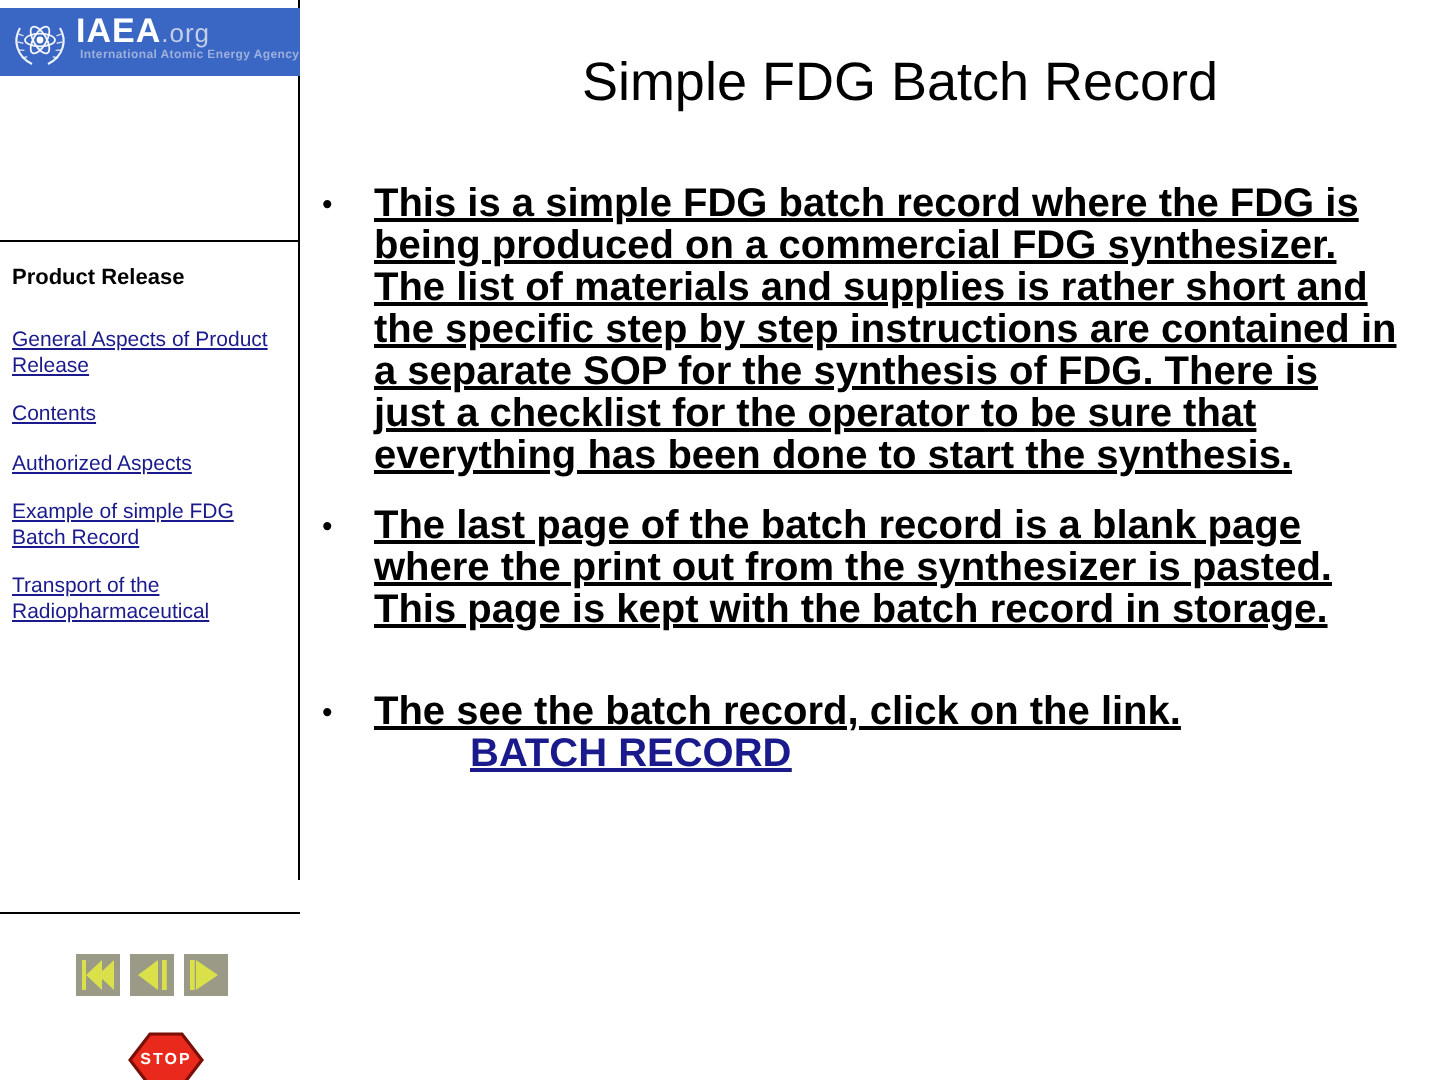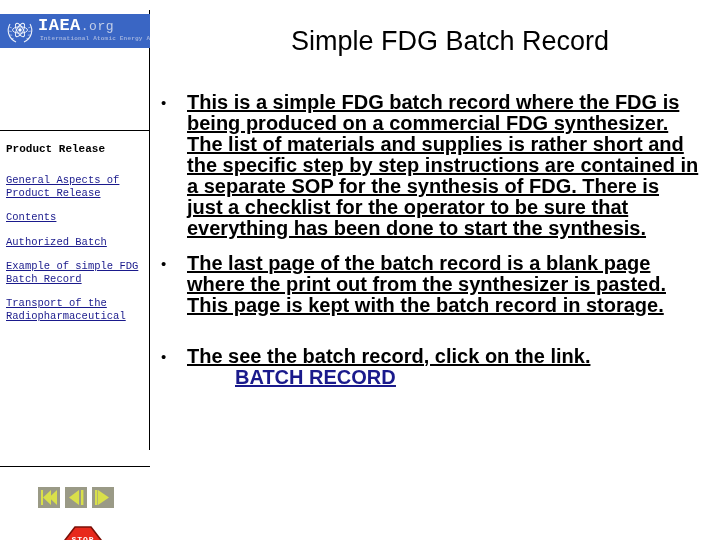--- a/index.html
+++ b/index.html
@@ -13,26 +13,25 @@
     position: relative;
     overflow: hidden;
     font-family: "Liberation Sans", sans-serif;
     color: #000000;
   }
 
   
   #sidebar {
     position: absolute;
     left: 0;
-    top: 10px;
+    top: 0;
     width: 150px;
     height: 440px;
     border-right: 1.5px solid #000000;
     box-sizing: border-box;
-    font-family: Liberation Mono, monospace;
   }
 
   #iaea-banner {
     position: absolute;
     left: 0;
     top: 4px;
     width: 150px;
     height: 34px;
     background: #3a66c4;
     overflow: hidden;
@@ -255,21 +254,21 @@
   </div>
 
 
   <div id="sidebar-divider-top"></div>
 
   <div id="sidebar-section-label">Product Release</div>
 
   <div id="sidebar-links">
     <a class="side-link">General Aspects of Product Release</a>
     <a class="side-link">Contents</a>
-    <a class="side-link">Authorized Batch</a>
+    <a class="side-link">Authorized Aspects</a>
     <a class="side-link">Example of simple FDG Batch Record</a>
     <a class="side-link">Transport of the Radiopharmaceutical</a>
   </div>
 
   <div id="sidebar-divider-bottom"></div>
 
   <div id="nav-buttons">
     <div class="nav-btn" id="nav-first">
       <svg width="22" height="21" viewBox="0 0 22 21">
         <polygon points="13,3 13,18 5,10.5" fill="#d9e04a"></polygon>

